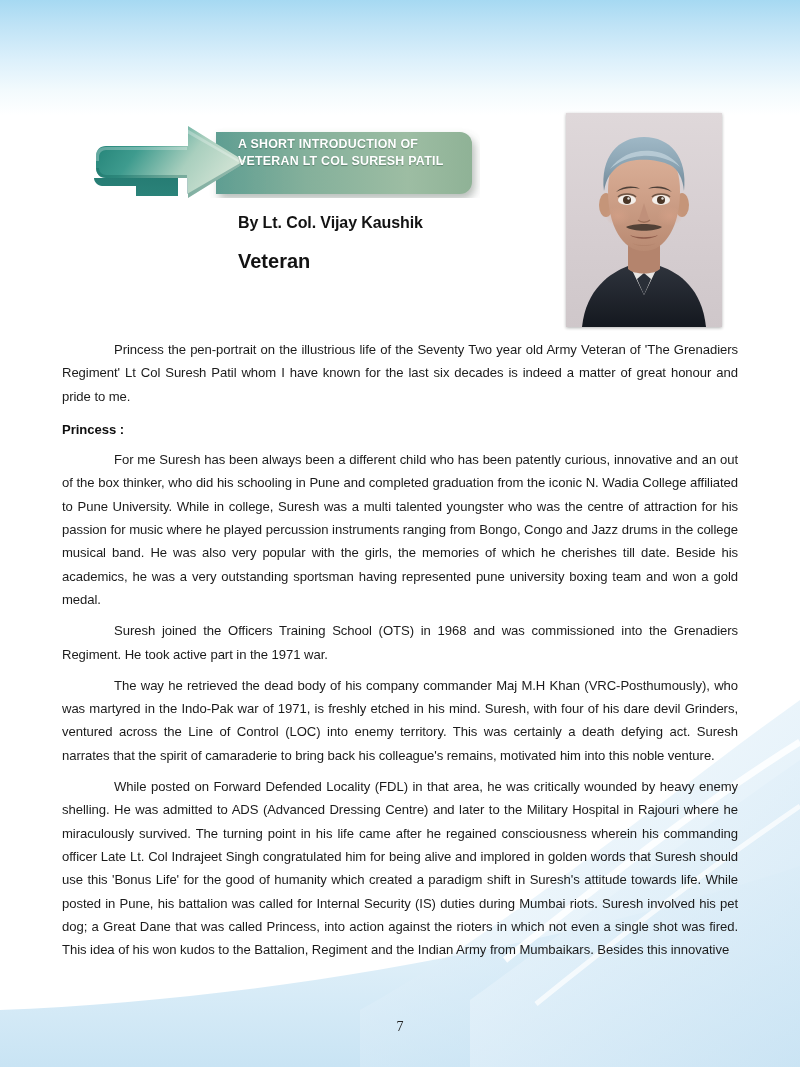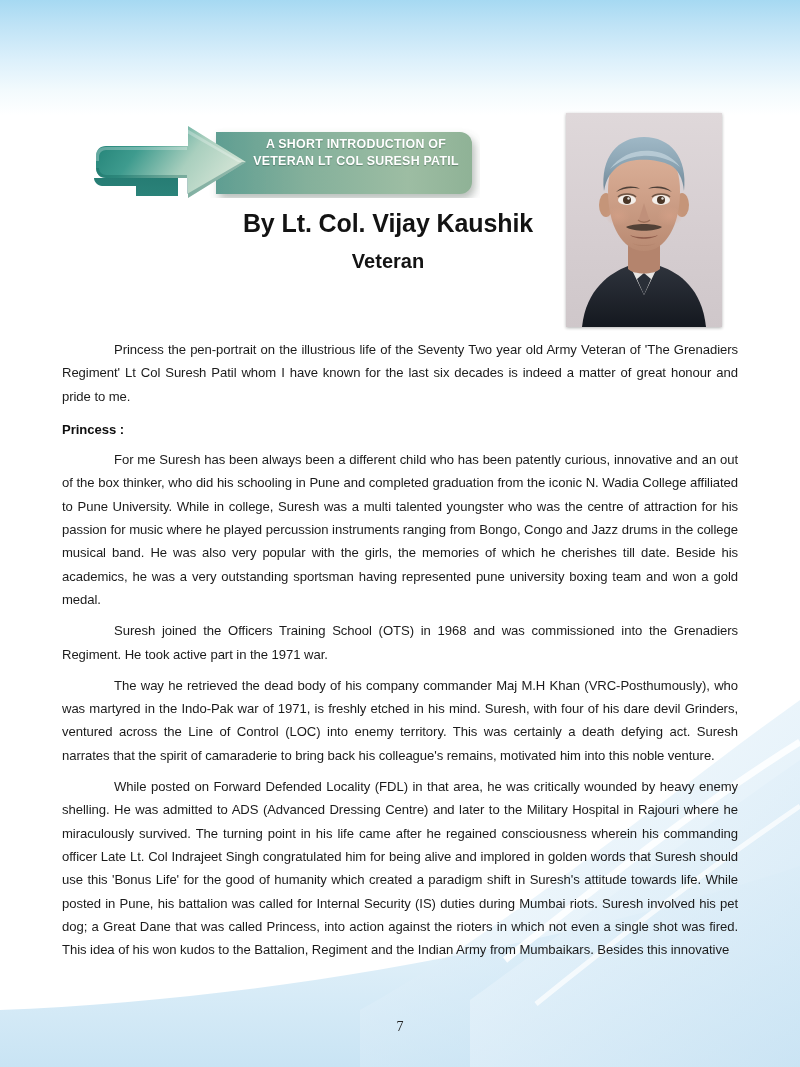--- a/index.html
+++ b/index.html
@@ -49,21 +49,20 @@
     pointer-events: none;
   }
 
   
   .header {
     position: absolute;
     left: 0; top: 0;
     width: 800px;
     height: 340px;
     z-index: 3;
-    text-align: center;
   }
 
   .banner {
     position: absolute;
     left: 88px;
     top: 116px;
     width: 392px;
     height: 82px;
   }
   .banner svg { display: block; }
@@ -81,21 +80,21 @@
   }
   .banner-text .bl { display: block; white-space: nowrap; }
 
   .byline {
     position: absolute;
     left: 238px;
     top: 211px;
     width: 300px;
   }
   .byline .author {
-    font-size: 25px;
+    font-size: 16px;
     font-weight: bold;
     color: #131313;
     line-height: 24px;
     letter-spacing: -0.1px;
     white-space: nowrap;
   }
   .byline .role {
     font-size: 20px;
     font-weight: bold;
     color: #131313;

